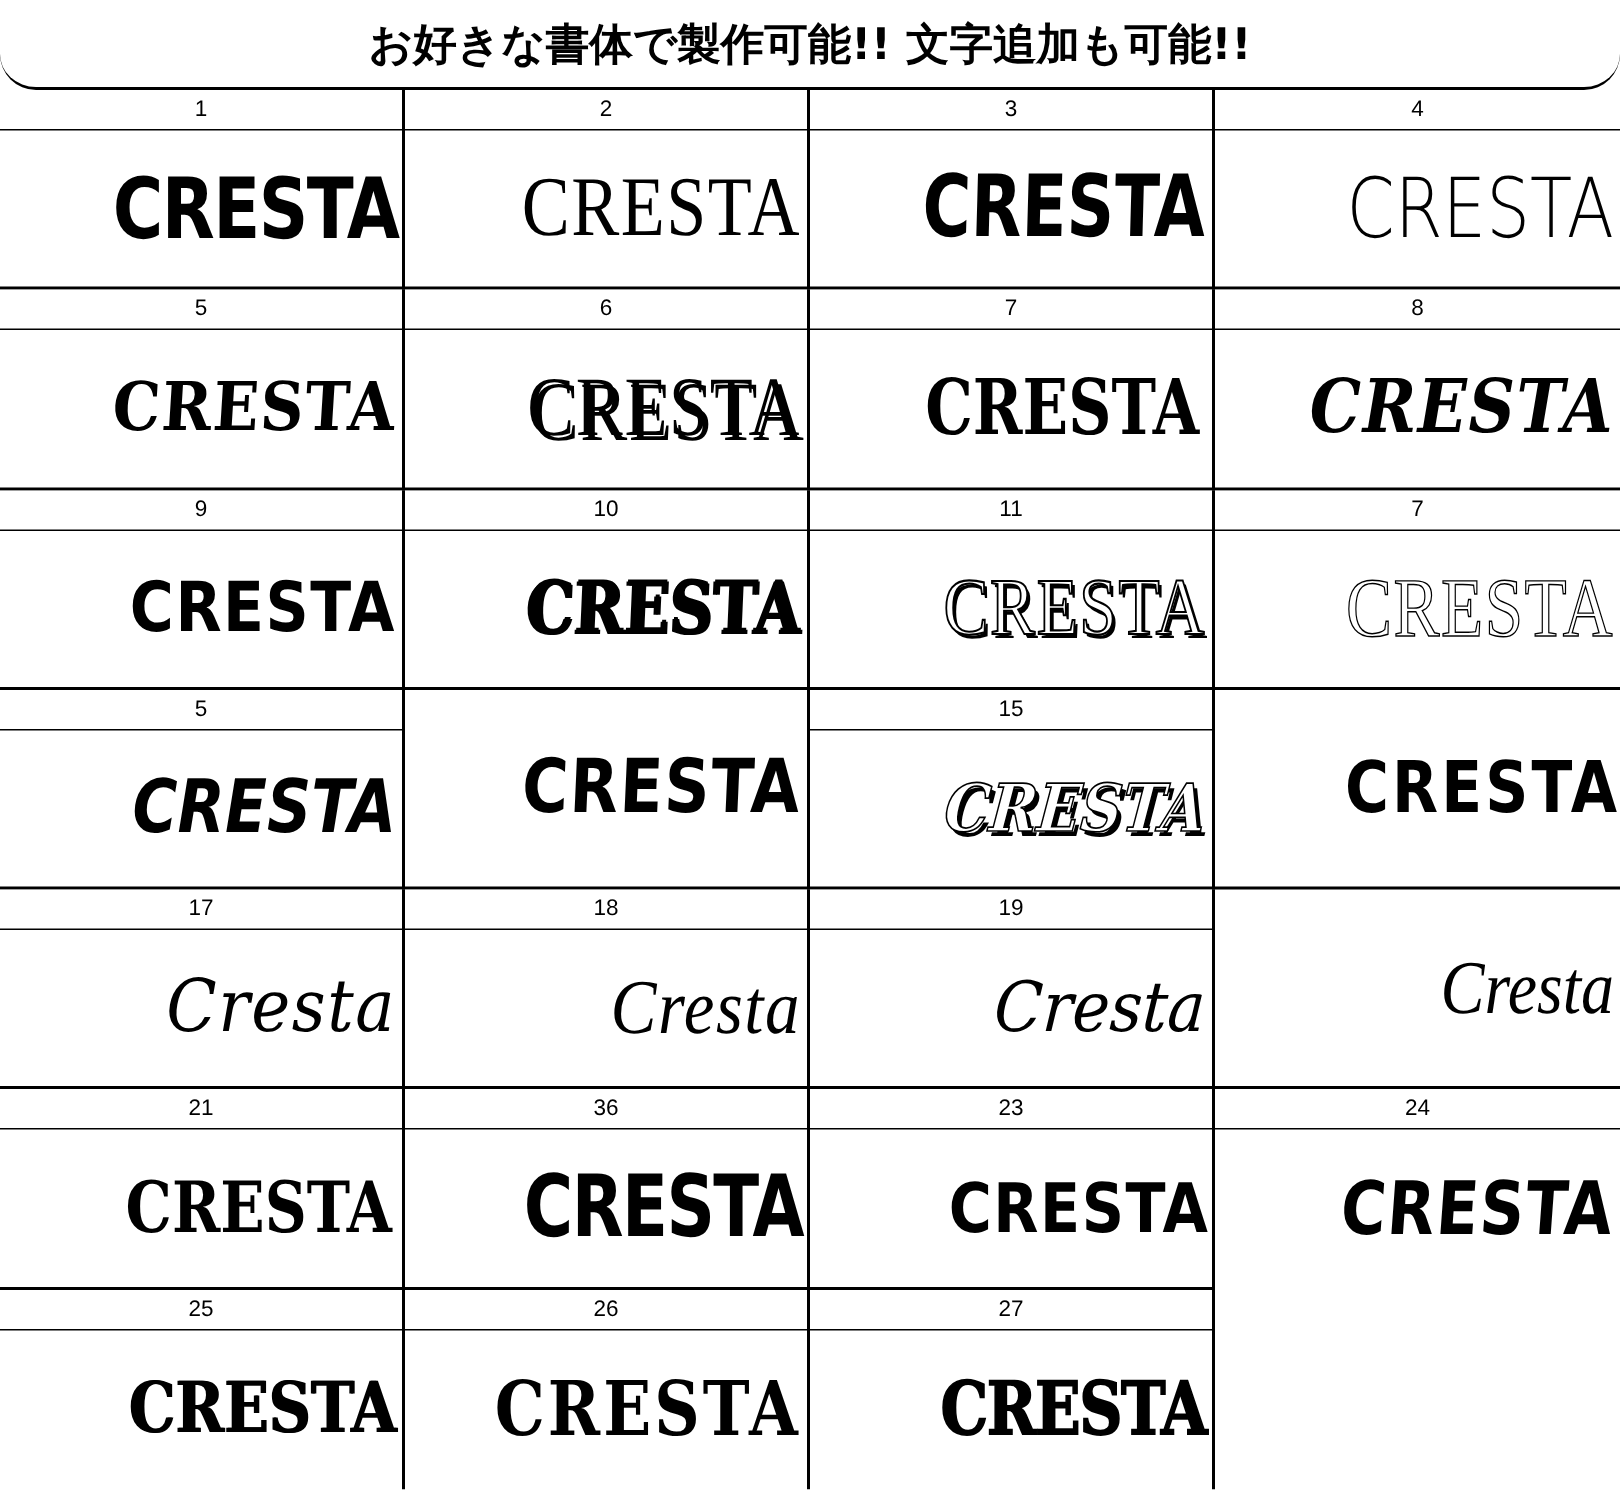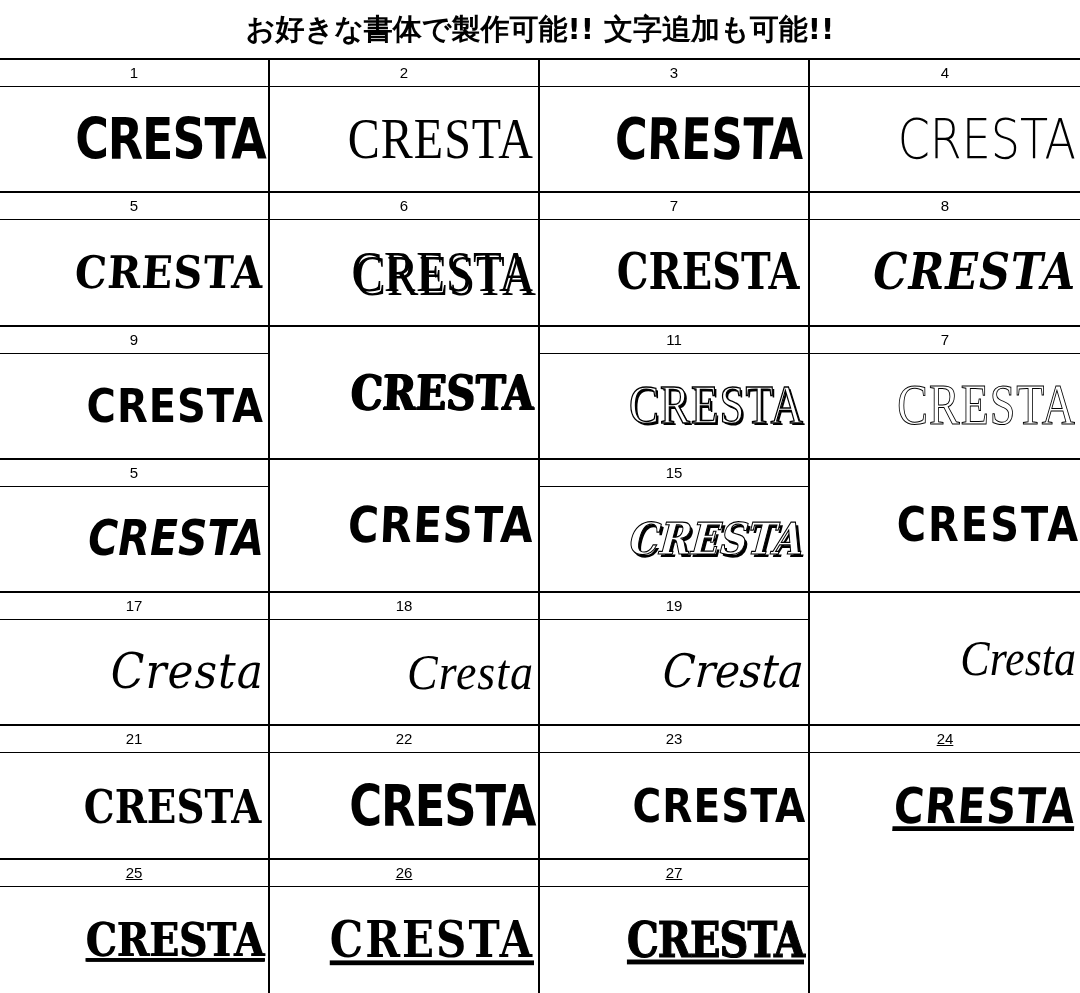--- a/index.html
+++ b/index.html
@@ -21,20 +21,21 @@
     position: relative;
     background: #ffffff;
   }
   .header {
     height: 60px;
     display: flex;
     align-items: center;
     justify-content: center;
     border-bottom: 2px solid #000;
     box-sizing: border-box;
+    border-radius: 24px;
   }
   .header-text {
     font-family: "DejaVu Sans", sans-serif;
     font-size: 29px;
     font-weight: 700;
     letter-spacing: 0px;
     white-space: nowrap;
     line-height: 1;
   }
   .grid {
@@ -47,21 +48,21 @@
   .cell {
     position: relative;
     border-right: 2px solid #000;
     border-bottom: 2px solid #000;
     box-sizing: border-box;
     display: flex;
     flex-direction: column;
     overflow: hidden;
   }
   .cell:nth-child(4n) { border-right: none; }
-  .grid > .cell:nth-last-child(-n+4) { border-bottom: none; text-decoration: underline; }
+  .grid > .cell:nth-last-child(-n+4) { border-bottom: none; }
 
   .cell-num {
     height: 26px;
     line-height: 26px;
     text-align: center;
     font-size: 15px;
     font-family: "Liberation Sans", sans-serif;
     border-bottom: 1px solid #000;
     background: #fff;
   }
@@ -168,20 +169,21 @@
           <div class="word s8">CRESTA</div>
         </div>
       </div>
       <div class="cell">
         <div class="cell-num">9</div>
         <div class="cell-art">
           <div class="word s9">CRESTA</div>
         </div>
       </div>
       <div class="cell">
+        <div class="cell-num">10</div>
         <div class="cell-art">
           <div class="word s10">CRESTA</div>
         </div>
       </div>
       <div class="cell">
         <div class="cell-num">11</div>
         <div class="cell-art">
           <div class="word s11">CRESTA</div>
         </div>
       </div>
@@ -236,21 +238,21 @@
           <div class="word s20">Cresta</div>
         </div>
       </div>
       <div class="cell">
         <div class="cell-num">21</div>
         <div class="cell-art">
           <div class="word s21">CRESTA</div>
         </div>
       </div>
       <div class="cell">
-        <div class="cell-num">22</div>
+        <div class="cell-num">36</div>
         <div class="cell-art">
           <div class="word s22">CRESTA</div>
         </div>
       </div>
       <div class="cell">
         <div class="cell-num">23</div>
         <div class="cell-art">
           <div class="word s23">CRESTA</div>
         </div>
       </div>

